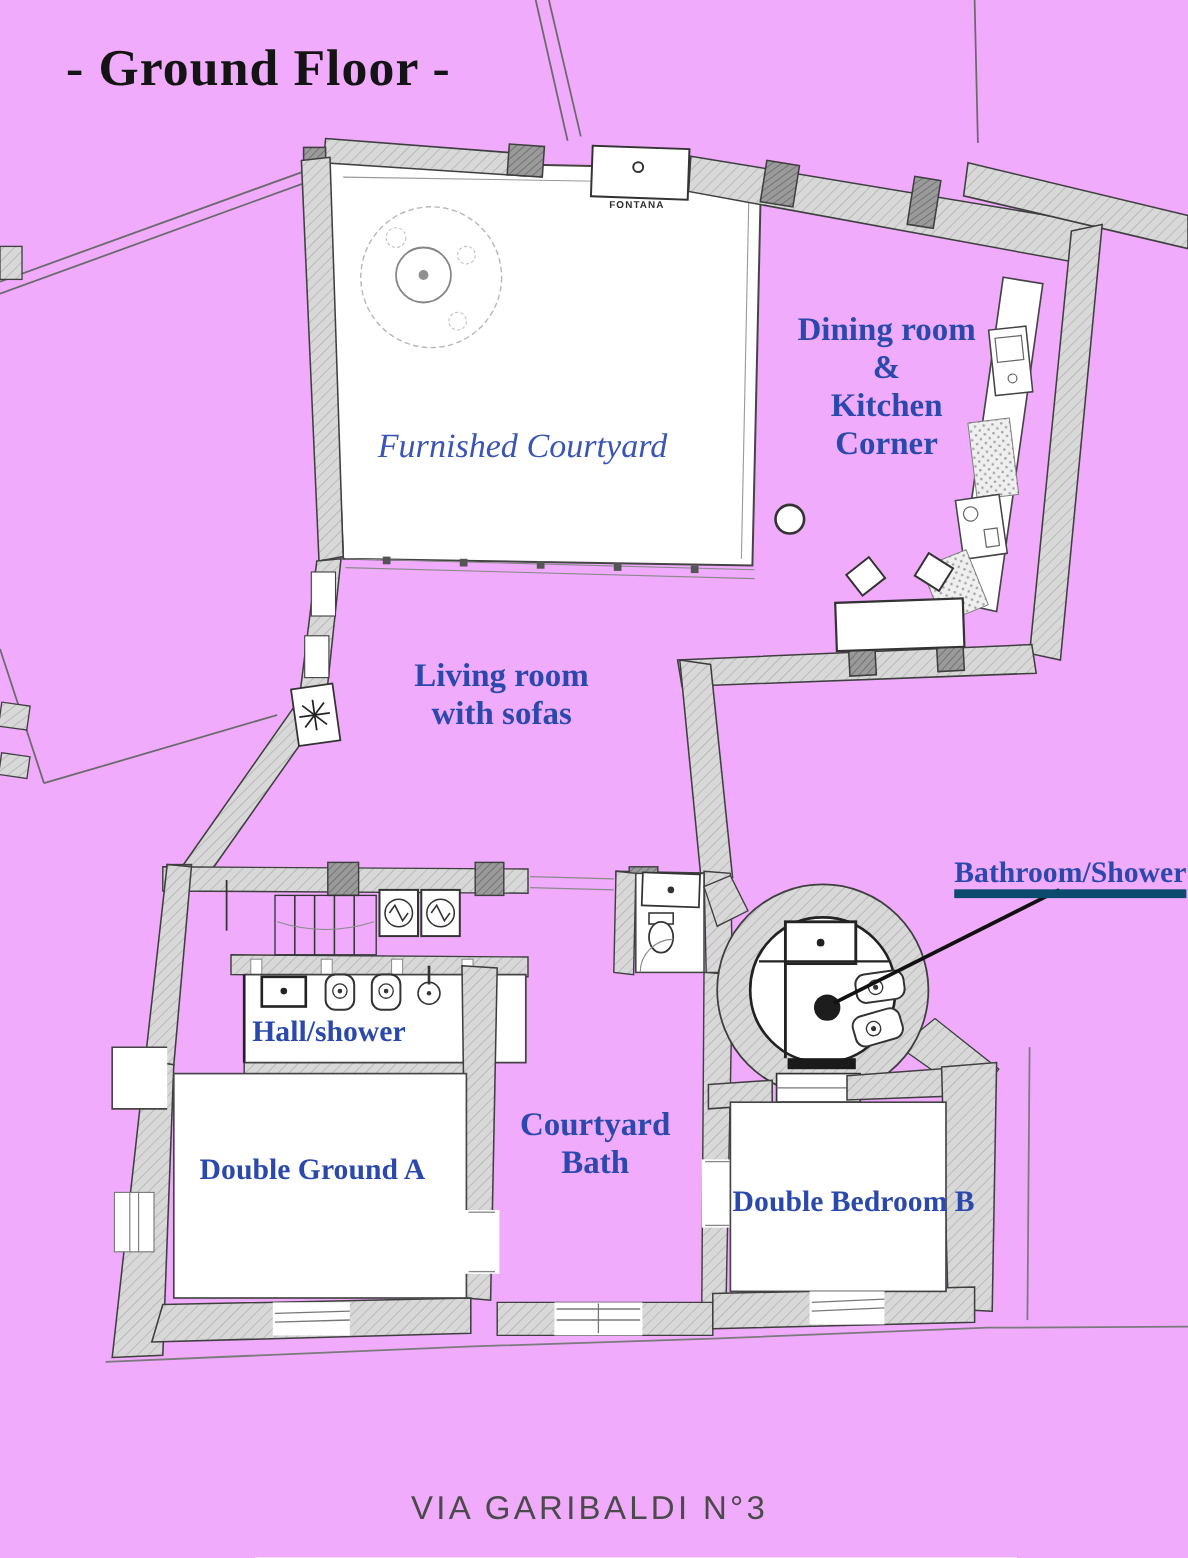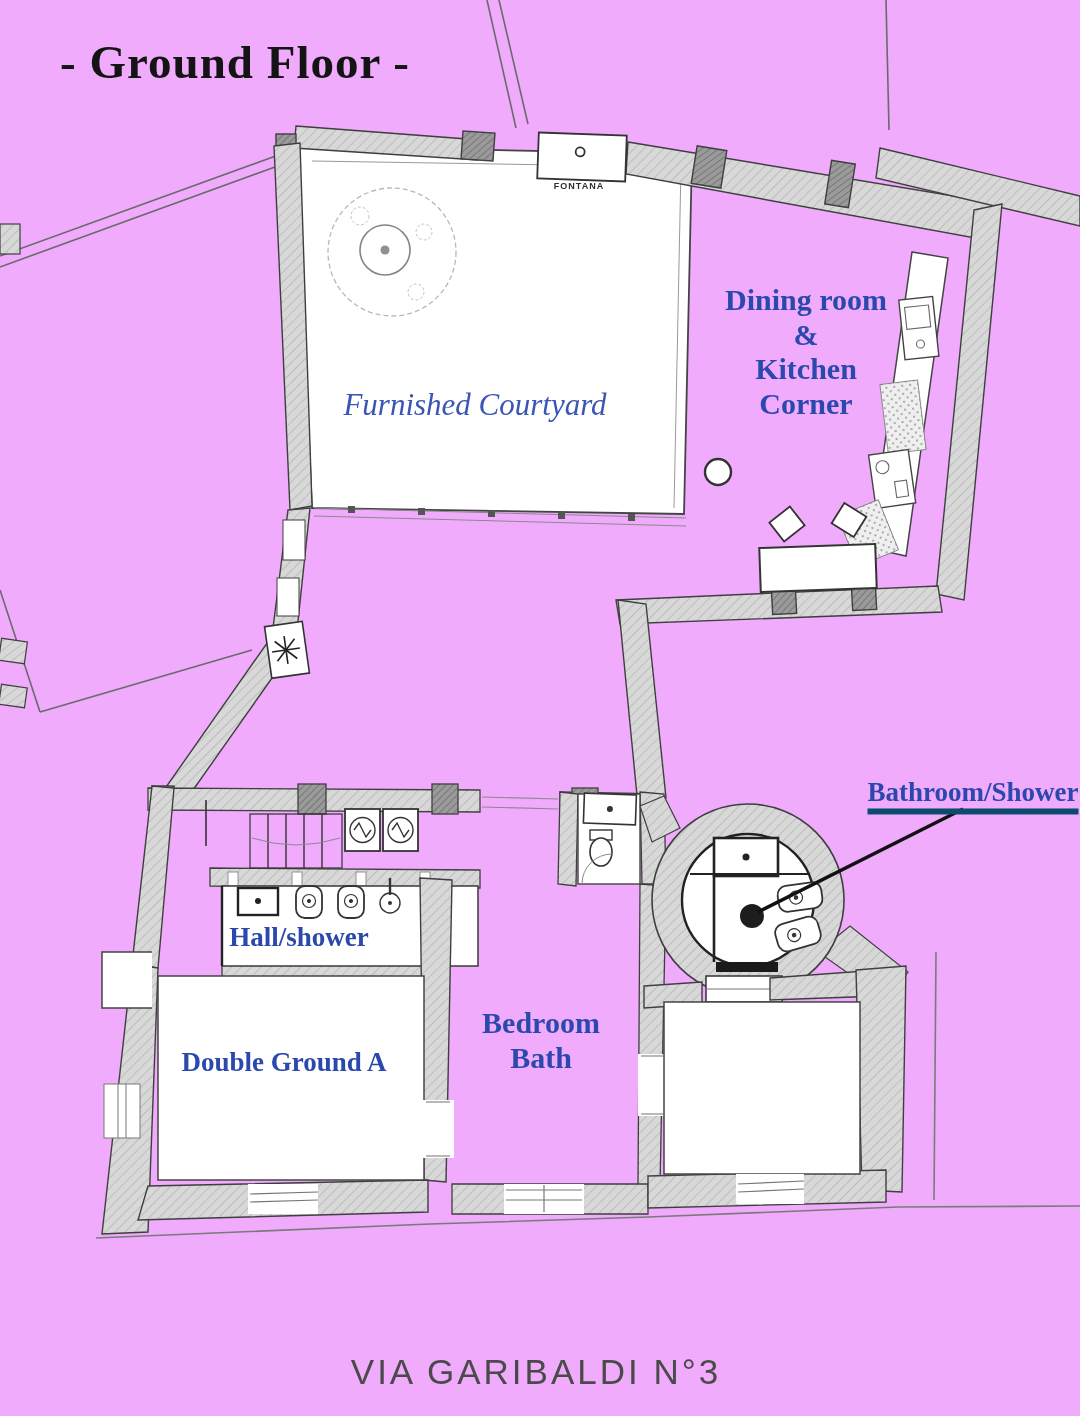--- a/index.html
+++ b/index.html
@@ -7,25 +7,25 @@
           font-family:"Liberation Serif",serif;}
   svg.plan{position:absolute;left:0;top:0;}
   .lbl{position:absolute;transform:translate(-50%,-50%);color:#2b49ad;text-align:center;
        font-family:"Liberation Serif",serif;font-weight:bold;white-space:nowrap;line-height:1.15;}
   .lbl .ln{display:block;}
   .title{position:absolute;transform:translate(-50%,-50%);color:#141414;font-weight:bold;
          font-size:47px;font-family:"Liberation Serif",serif;white-space:nowrap;letter-spacing:1px;}
   .courtyard-lbl{font-style:italic;font-weight:normal;font-size:31px;color:#3a55b5;}
   .sz30{font-size:30px;}
   .sz27{font-size:27px;}
-  .underlined{border-bottom:6px solid #0c4a6e;padding-bottom:1px;}
+  .underlined{border-bottom:8px solid #0c4a6e;padding-bottom:1px;}
   .fontana{position:absolute;transform:translate(-50%,-50%);color:#2f2f2f;
            font-family:Liberation Sans, sans-serif;font-size:9px;letter-spacing:1px;font-weight:bold;}
   .street{position:absolute;transform:translate(-50%,-50%);color:#4a4a4a;
-          font-family:"Liberation Sans",sans-serif;font-size:35px;letter-spacing:3px;font-weight:500;}
+          font-family:"Liberation Sans",sans-serif;font-size:30px;letter-spacing:3px;font-weight:500;}
 </style>
 </head>
 <body>
 
 <div class="canvas">
 
 <svg class="plan" width="1080" height="1416" viewBox="0 0 1080 1416">
   <defs>
     <pattern id="hatch" patternUnits="userSpaceOnUse" width="7" height="7" patternTransform="rotate(45)">
       <rect width="7" height="7" fill="#d8d8d8"></rect>
@@ -313,32 +313,37 @@
 
 <div class="lbl sz30" style="left:806px;top:352px;">
   <span class="ln">Dining room</span>
   <span class="ln">&amp;</span>
   <span class="ln">Kitchen</span>
   <span class="ln">Corner</span>
 </div>
 
 <div class="lbl courtyard-lbl" style="left:475px;top:405px;">Furnished Courtyard</div>
 
+<div class="lbl sz30" style="left:456px;top:632px;">
+  <span class="ln">Living room</span>
+  <span class="ln">with sofas</span>
+</div>
 
 <div class="lbl sz27" style="left:973px;top:793px;">
   <span class="underlined">Bathroom/Shower</span>
 </div>
 
 <div class="lbl sz27" style="left:299px;top:938px;">Hall/shower</div>
 
 <div class="lbl sz27" style="left:284px;top:1063px;">Double Ground A</div>
 
 <div class="lbl sz30" style="left:541px;top:1040px;">
-  <span class="ln">Bedroom</span>
+  <span class="ln">Courtyard</span>
   <span class="ln">Bath</span>
 </div>
 
+<div class="lbl sz27" style="left:776px;top:1092px;">Double Bedroom B</div>
 
 <div class="fontana" style="left:579px;top:186px;">FONTANA</div>
 
 <div class="street" style="left:536px;top:1372px;">VIA GARIBALDI N°3</div>
 
 </div>
 
 </body></html>

